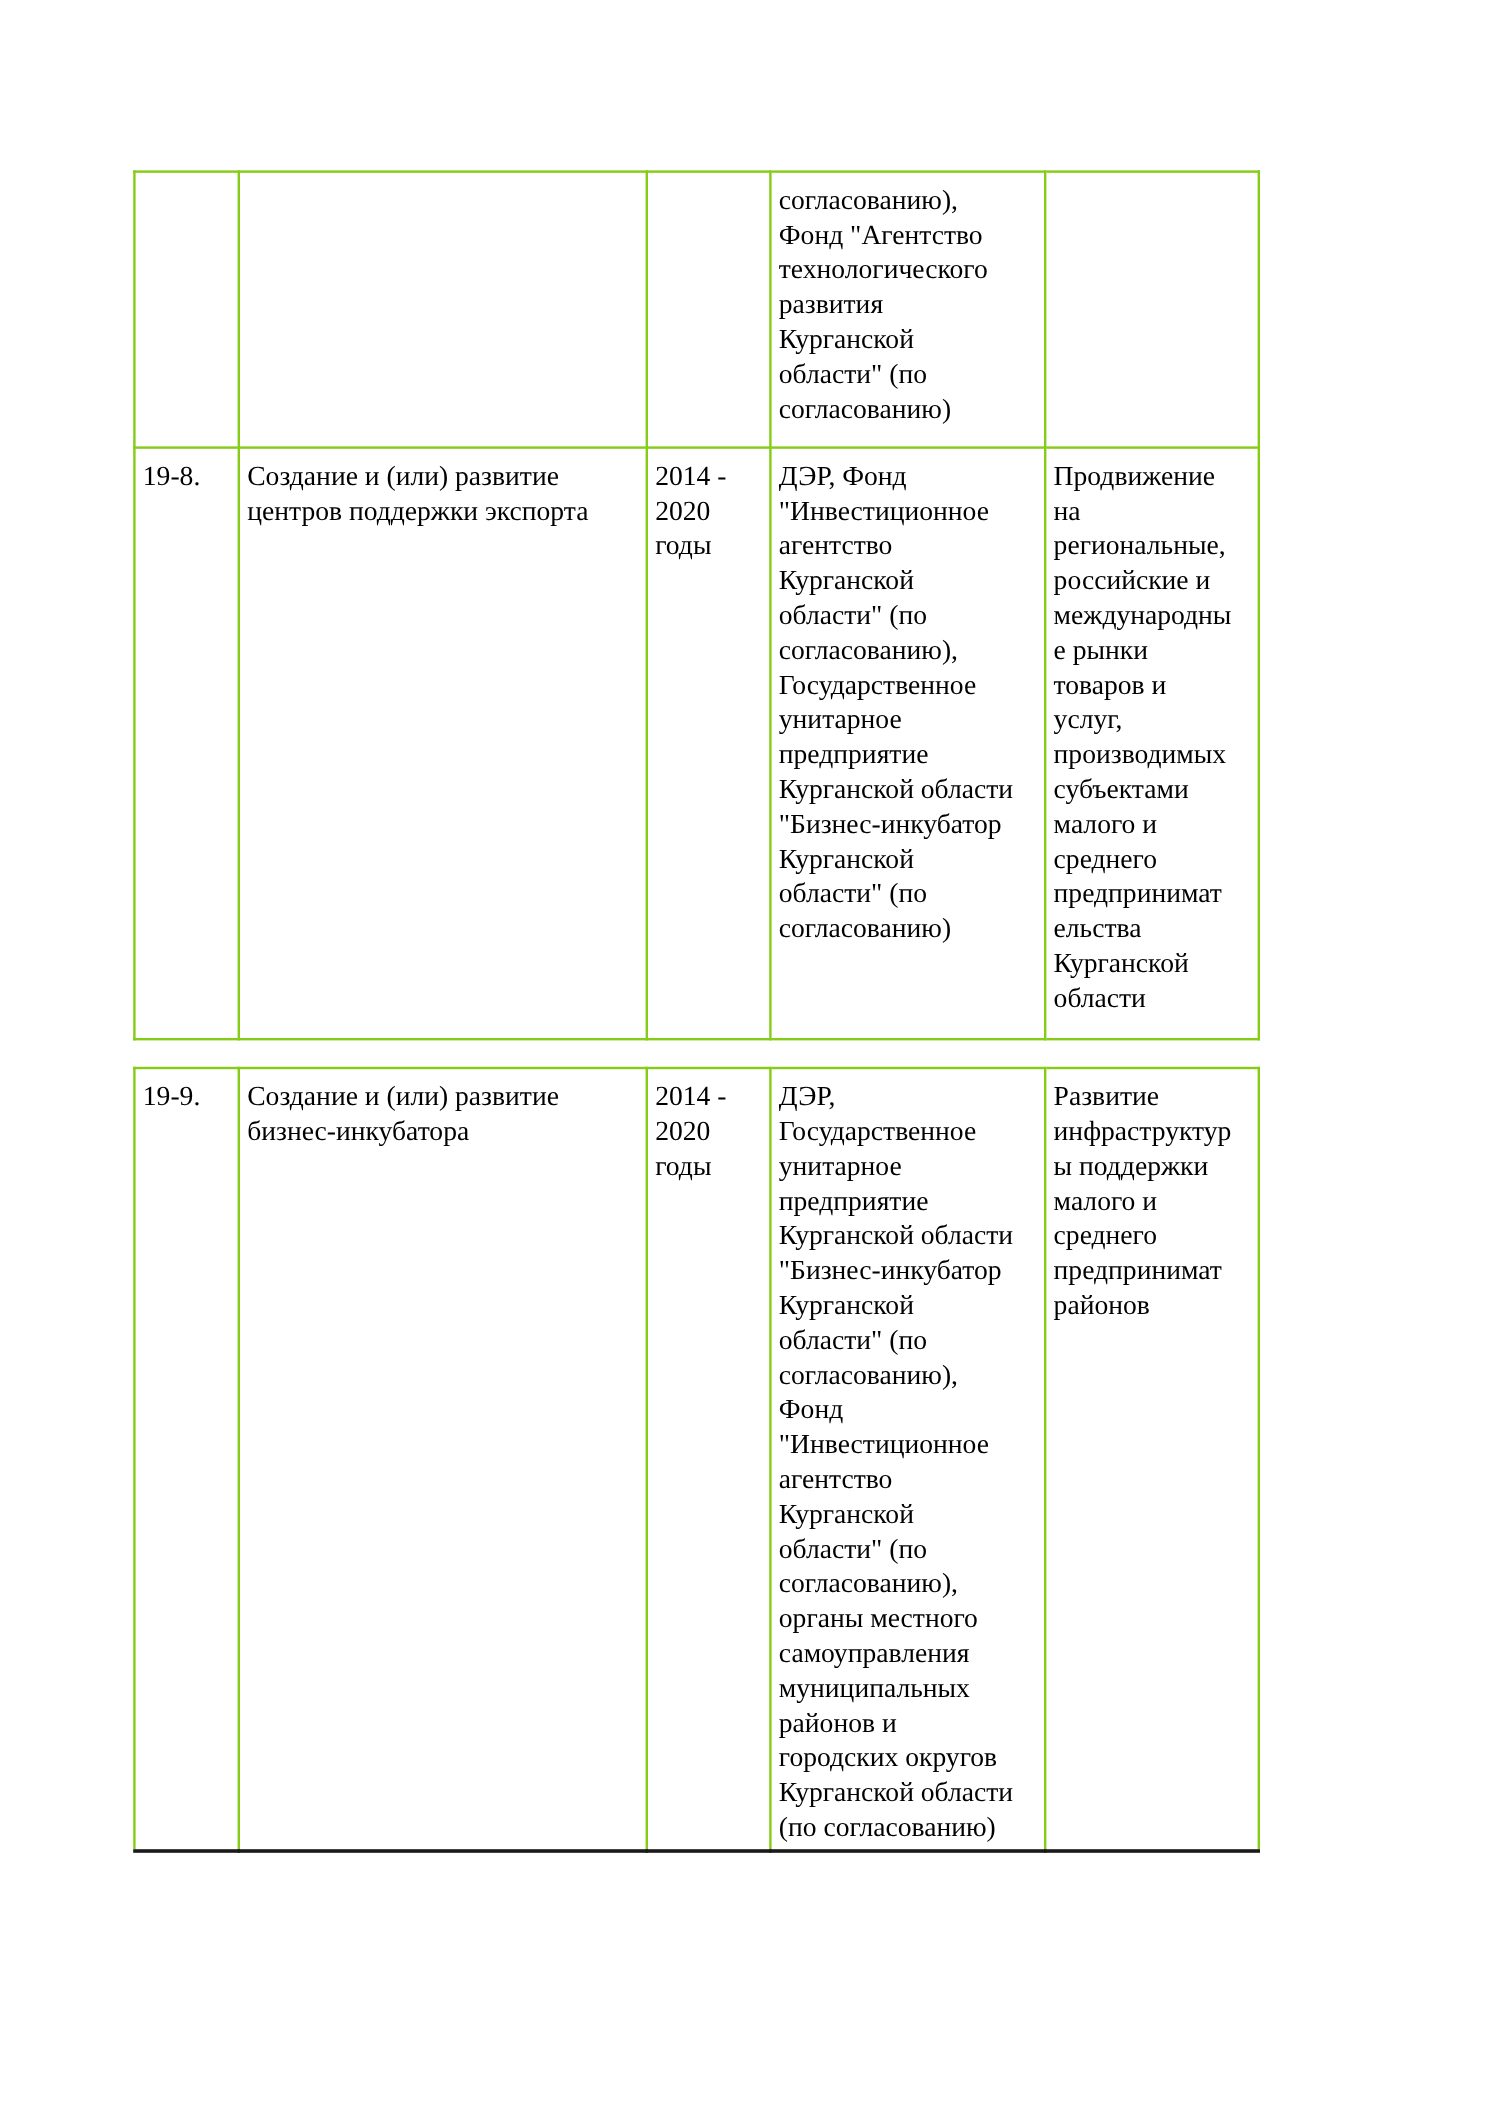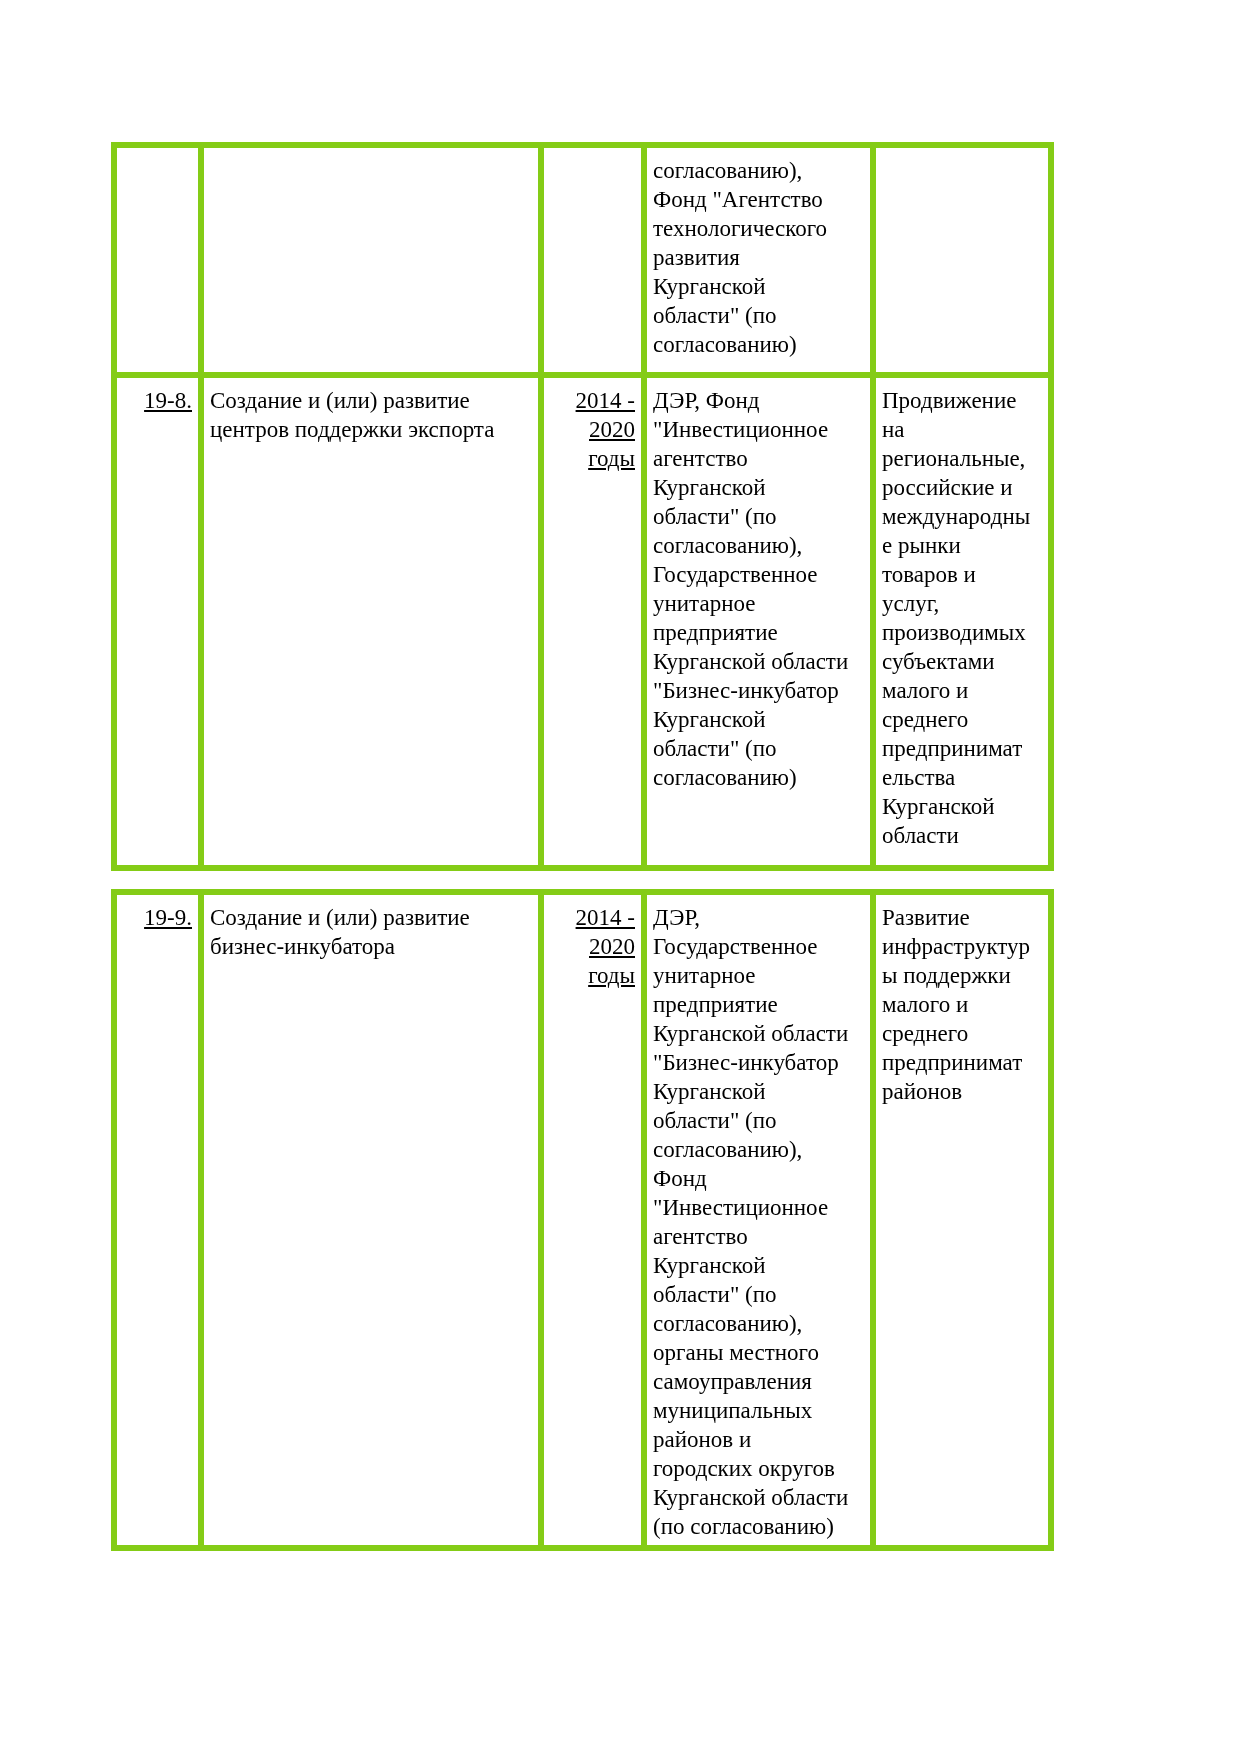--- a/index.html
+++ b/index.html
@@ -22,31 +22,30 @@
     position: absolute;
     border-collapse: collapse;
     table-layout: fixed;
     width: 937px;
     border: 2px solid #1a1a1a;
   }
   table.doc-table.thick-bottom {
     border-bottom-width: 3px;
   }
   table.doc-table td {
-    border: 6px solid #84cc16;
+    border: 2px solid #84cc16;
     vertical-align: top;
     padding: 8px 6px 4px 6px;
     font-size: 23px;
     line-height: 29px;
     white-space: pre-line;
     overflow-wrap: break-word;
   }
   td.c-num, td.c-period {
-    text-align: right;
-    text-decoration: underline;
+    text-align: left;
   }
   td.c-activity, td.c-executors, td.c-result {
     text-align: left;
   }
   .note {
     position: absolute;
     left: 104px;
     top: 870px;
     width: 944px;
     font-size: 23px;

